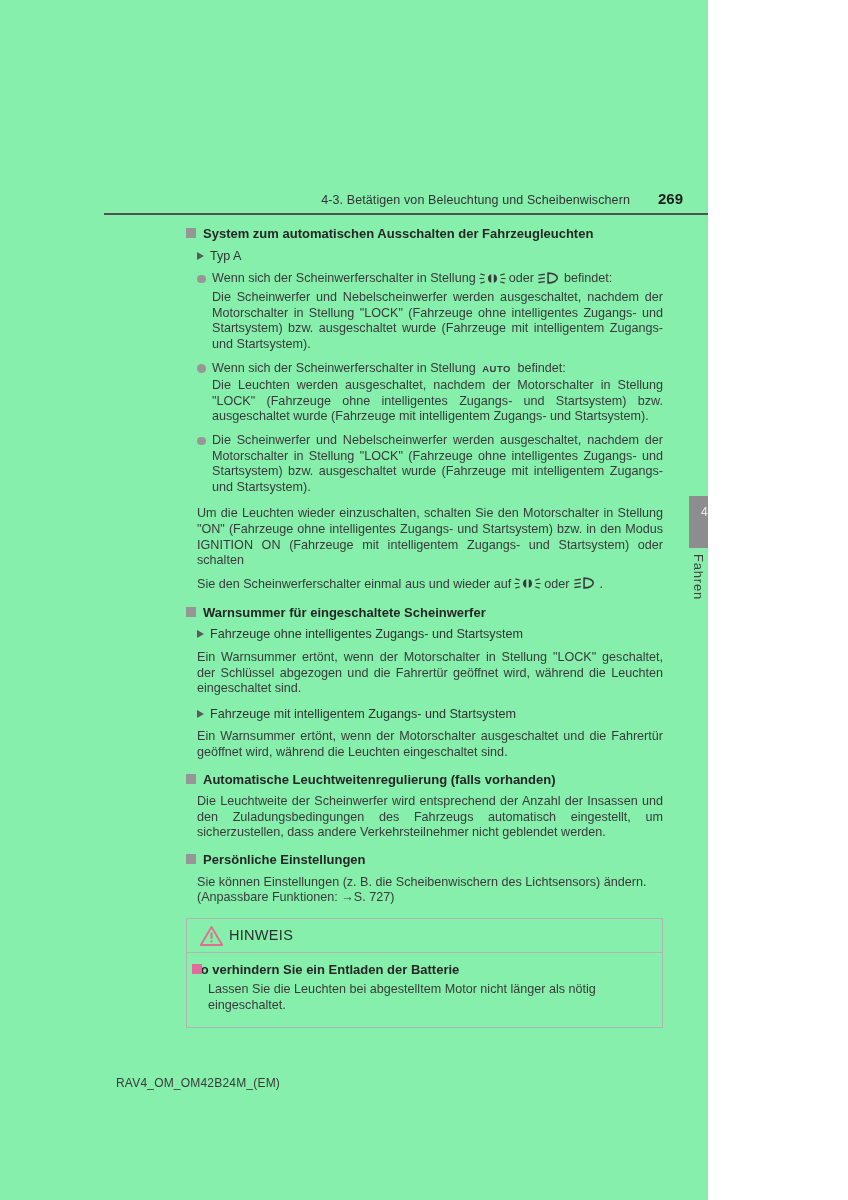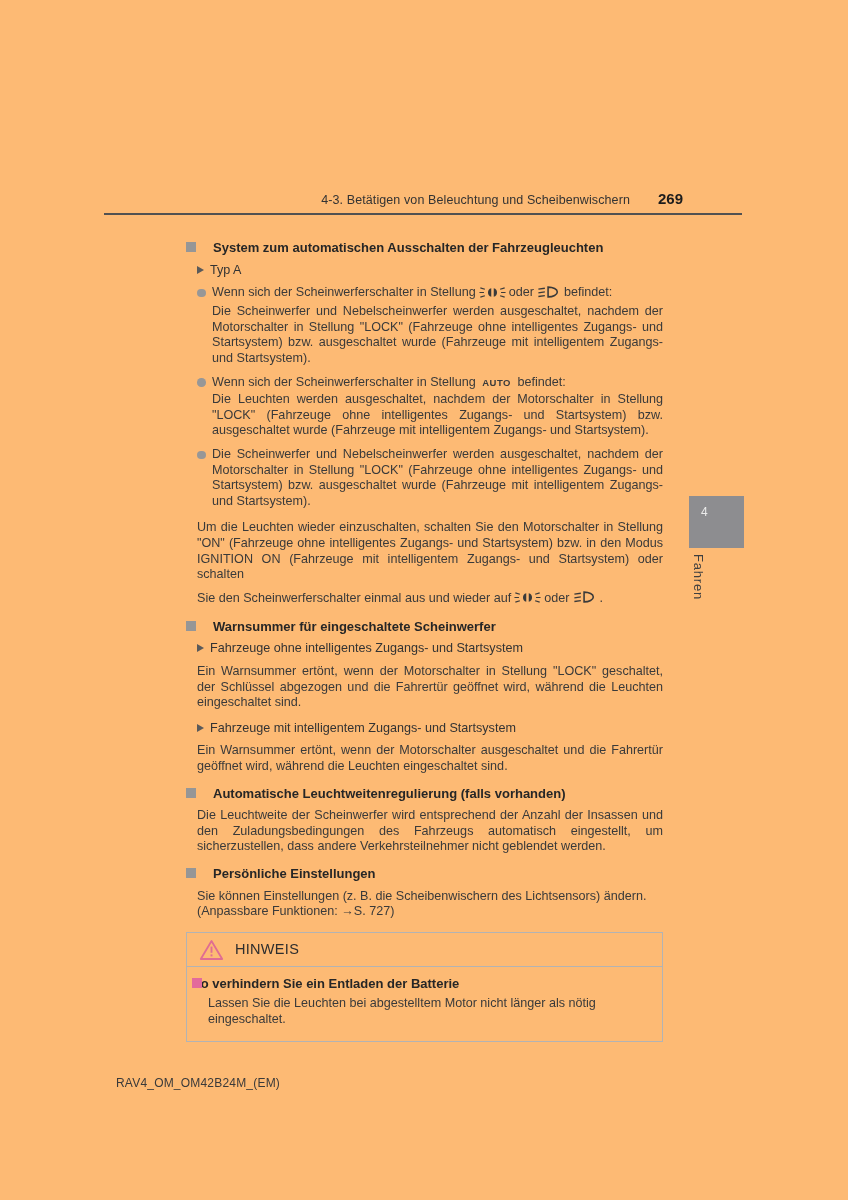--- a/index.html
+++ b/index.html
@@ -1,33 +1,33 @@
 <!DOCTYPE html>
 <html><head>
 <meta charset="utf-8">
 <style>
   html,body { margin:0; padding:0; background:#ffffff; }
   .page {
-    position:relative; width:848px; height:1200px; background:#fdba74; overflow:hidden;
+    position:relative; width:708px; height:1200px; background:#86efac; overflow:hidden;
     font-family:"Liberation Sans","DejaVu Sans",sans-serif; color:#3a3a3a;
   }
   
   .running-header {
     position:absolute; top:190px; left:105px; width:578px;
     display:flex; justify-content:flex-end; align-items:baseline; gap:28px;
   }
   .rh-title { font-size:12.5px; color:#333; letter-spacing:0.1px; }
   .rh-page  { font-size:15px; font-weight:bold; color:#1c1c1c; }
   .header-rule { position:absolute; top:213px; left:104px; width:638px; height:2px; background:#515151; }
 
   
   .content { position:absolute; top:226px; left:186px; width:477px; font-size:12.6px; line-height:15.6px; }
   .just { text-align:justify; }
 
-  .sec-heading { position:relative; padding-left:27px; font-weight:bold; font-size:13px; color:#262626; margin:14px 0 7px 0; }
+  .sec-heading { position:relative; padding-left:17px; font-weight:bold; font-size:13px; color:#262626; margin:0 0 7px 0; }
   .sec-heading.spaced { margin-top:11px; }
   .sq-bullet { position:absolute; left:0; top:2px; width:10px; height:10px; background:#969696; }
 
   .typ-row { position:relative; padding-left:24px; margin:2px 0 7px 0; color:#333; }
   .tri-bullet { position:absolute; left:11px; top:3px; width:0; height:0;
     border-left:7px solid #5a5a5a; border-top:4.5px solid transparent; border-bottom:4.5px solid transparent; }
 
   .b-item { position:relative; padding-left:26px; margin-bottom:8px; }
   .dot-bullet { position:absolute; left:11px; top:3.5px; width:8.5px; height:8.5px; border-radius:50%; background:#979797; }
   .b-title { margin-bottom:2px; }
@@ -35,21 +35,21 @@
   .para { padding-left:11px; margin-bottom:8px; }
   .para-line { padding-left:11px; margin:8px 0 10px 0; }
 
   .icon-inline { display:inline-block; vertical-align:-1.5px; margin:0 3px; }
   .auto-caps { font-size:9.5px; font-weight:bold; letter-spacing:0.5px; color:#3a3a3a; margin:0 3px;text-align:center; }
 
   .two-line span { display:block; }
 
   
   .notice-box { margin-top:12px; border:1px solid #b3b3b3; width:475px; }
-  .notice-header { display:flex; align-items:center; gap:11px; padding:6px 12px 5px 12px; border-bottom:1px solid #b3b3b3; }
+  .notice-header { display:flex; align-items:center; gap:5px; padding:6px 12px 5px 12px; border-bottom:1px solid #b3b3b3; }
   .notice-title { font-size:14.5px; color:#2e2e2e; letter-spacing:0.3px; }
   .notice-body { padding:9px 14px 13px 5px; }
   .notice-item-heading { position:relative; padding-left:0; font-weight:bold; font-size:13px; color:#262626; }
   .pink-sq { position:absolute; left:0; top:2px; width:10px; height:10px; background:#e36a9c; }
   .notice-item-body { padding-left:16px; margin-top:5px; }
 
   
   .chapter-tab { position:absolute; left:689px; top:496px; width:55px; height:52px; background:#8d8d90; }
   .chapter-num { font-size:12px; color:#ebebeb; padding:9px 0 0 12px; }
   .chapter-label { position:absolute; left:691px; top:554px; writing-mode:vertical-rl; font-size:13px; color:#3f3f3f; letter-spacing:0.8px; }

